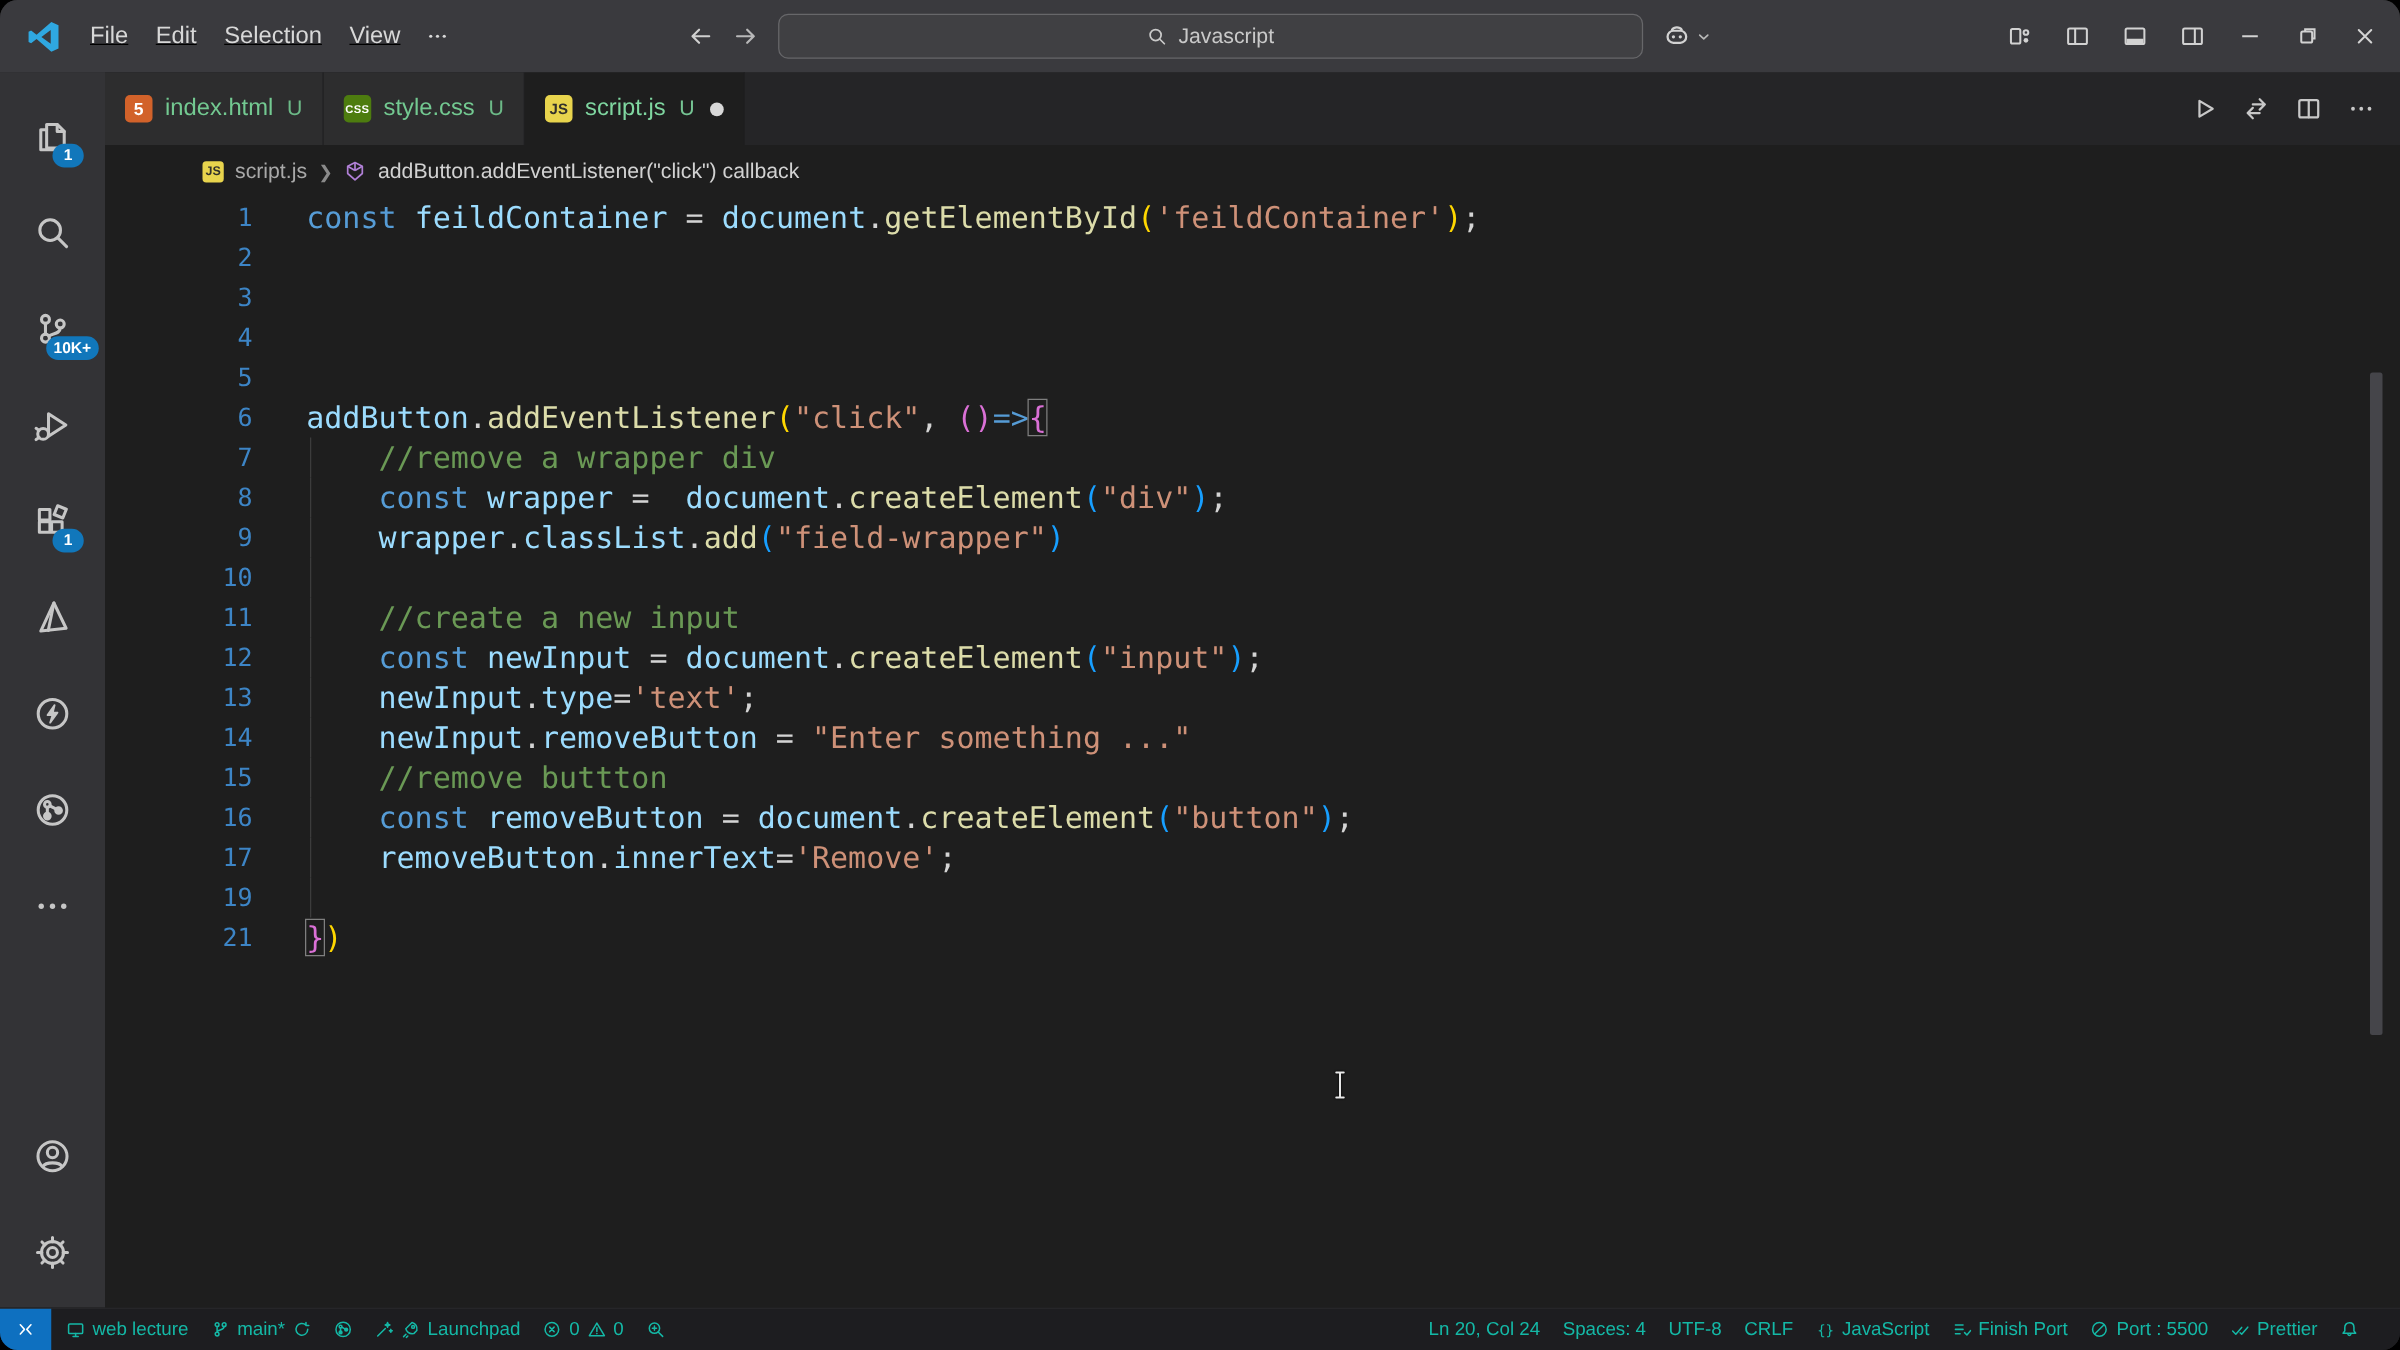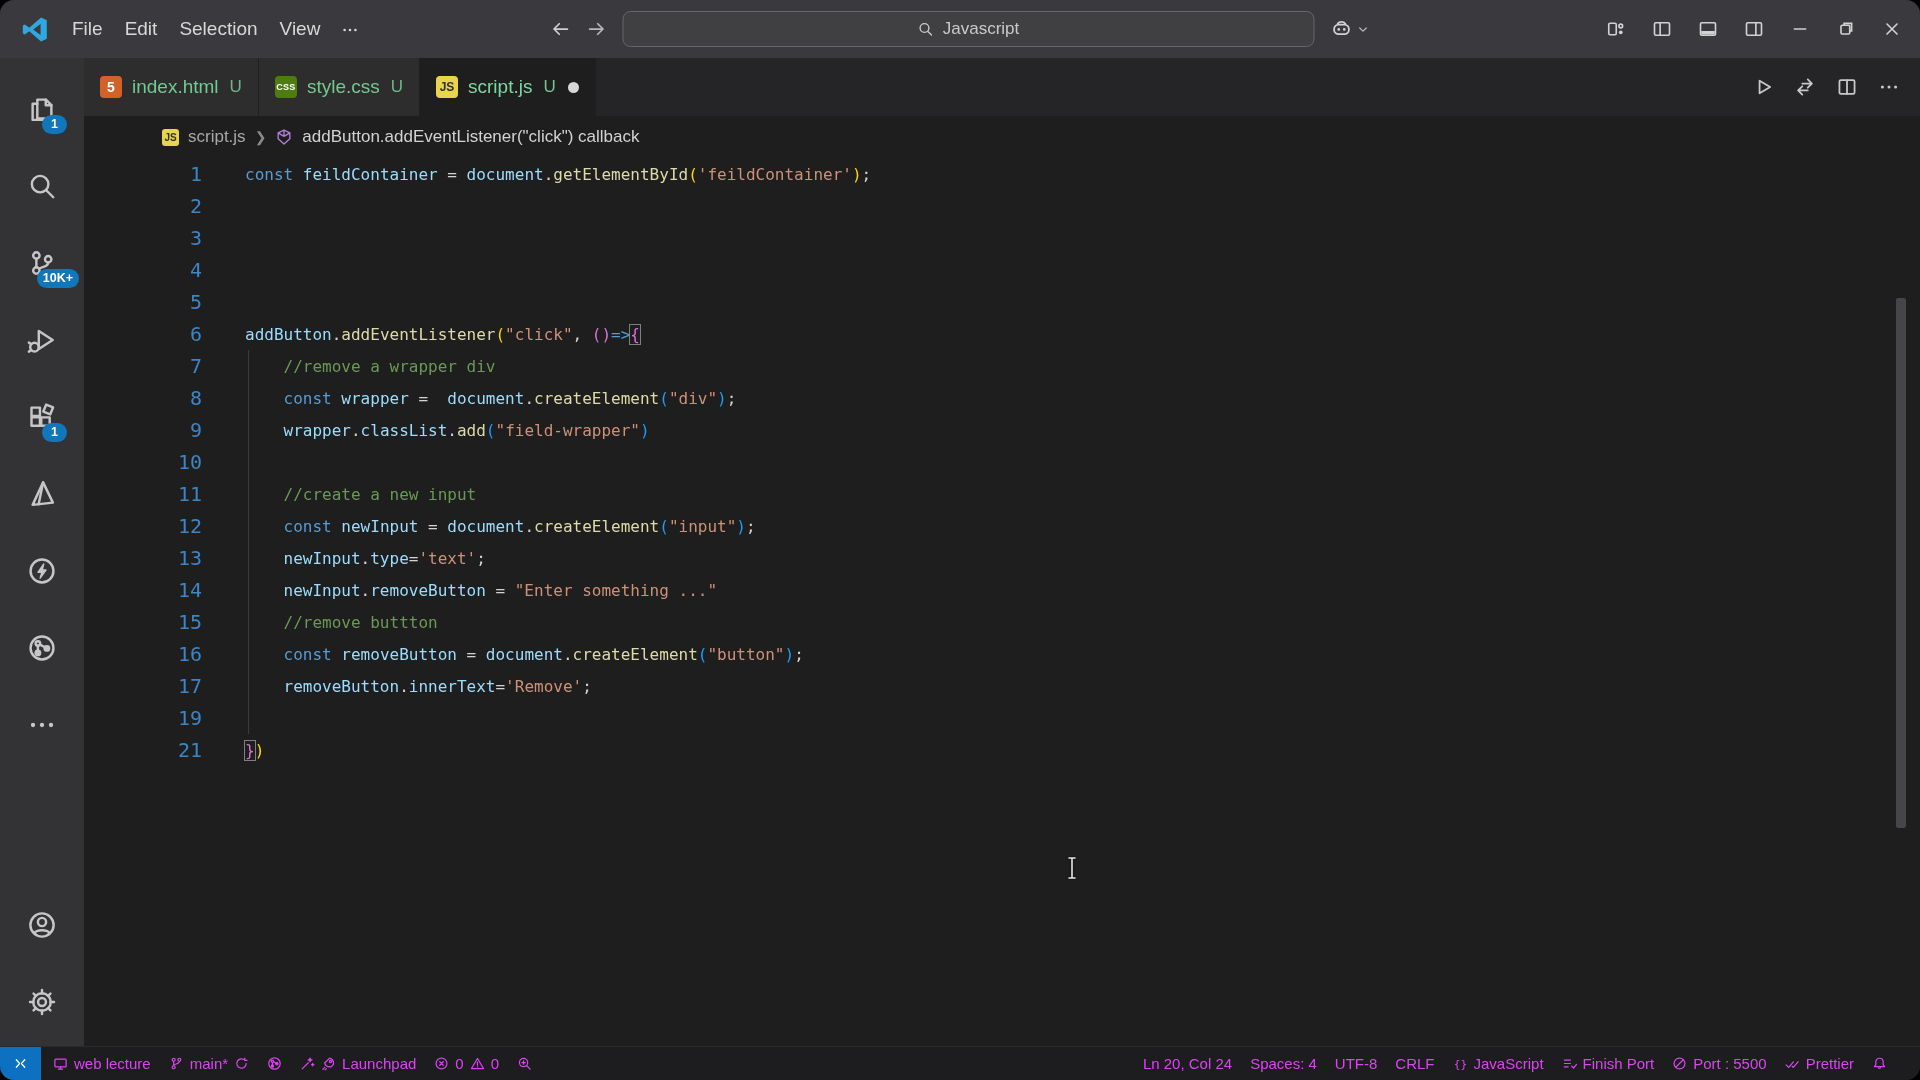--- a/index.html
+++ b/index.html
@@ -57,53 +57,53 @@
   .breadcrumb{flex:0 0 42px;background:#1e1e1e;display:flex;align-items:center;gap:9px;padding-left:78px;font-size:17px;color:#a8a8a8;}
   .bc-sep{color:#8a8a8a;font-size:14px;}
   .bc-symbol{color:#d2d2d2;}
   .purple{color:#B180D7;}
 
   
   .code-area{flex:1;position:relative;overflow:hidden;background:#1e1e1e;
     font-family:"DejaVu Sans Mono","Liberation Mono",monospace;}
   .row{display:flex;height:32px;align-items:center;position:relative;}
   .ln{flex:0 0 118px;text-align:right;color:#3d85c6;font-size:20px;}
-  .lc{white-space:pre;font-size:16px;padding-left:43px;color:#d4d4d4;}
+  .lc{white-space:pre;font-size:24px;padding-left:43px;color:#d4d4d4;}
   .row.cur{box-shadow:inset 0 1px 0 #3f3f42, inset 0 -1px 0 #3f3f42;}
   .row.guided::before{content:"";position:absolute;left:164px;top:0;bottom:0;border-left:1px solid #3c3c3c;}
   .tk.kw{color:#569CD6;} .tk.var{color:#9CDCFE;} .tk.fn{color:#DCDCAA;} .tk.str{color:#CE9178;}
   .tk.com{color:#6A9955;} .tk.pln{color:#D4D4D4;} .tk.op{color:#D4D4D4;}
   .tk.b1{color:#FFD700;} .tk.b2{color:#DA70D6;} .tk.b3{color:#179FFF;}
   .tk.boxed{outline:1px solid #7f7f7f;outline-offset:0;}
   .caret{display:inline-block;width:2.5px;height:26px;background:#e2e2e2;vertical-align:middle;margin-left:2px;}
   .scroll-thumb{position:absolute;right:14px;top:140px;width:10px;height:530px;background:#45454a;border-radius:2px;}
   .mouse-ibeam{position:absolute;left:976px;top:698px;color:#e8e8e8;font-size:24px;
     filter:drop-shadow(0 0 1px #000);}
 
   
   .statusbar{flex:0 0 33px;background:#1d1d20;display:flex;align-items:stretch;justify-content:space-between;
-    font-size:15px;color:#d946ef;border-top:1px solid #2a2a2d;}
+    font-size:15px;color:#14b8a6;border-top:1px solid #2a2a2d;}
   .st-left,.st-right{display:flex;align-items:stretch;}
   .st-right{padding-right:24px;}
   .st-item{display:flex;align-items:center;gap:6px;padding:0 9px;}
   .st-item .ic{font-size:15px;}
   .st-item.remote{background:#0e70c0;color:#fff;padding:0 13px;margin-right:3px;}
 </style>
 </head>
 <body>
 
 <div class="window">
 
   <div class="titlebar">
     <span class="ic vscode-logo">
       <svg viewBox="0 0 16 16">
           <path fill="#2FA8E1" d="M11.3.9 4.3 7 1.7 5l-1.2.6v4.8L1.7 11l2.6-2 7 6.1 3.4-1.6V2.5L11.3.9zM11 4.7v6.6L6.6 8 11 4.7z"></path>
         </svg>
     </span>
-    <div class="menubar" style="display:flex;align-items:center;">
+    <div class="menubar" style="display:flex;align-items:center;text-decoration:underline;">
         <div class="menu-item">File</div>
         <div class="menu-item">Edit</div>
         <div class="menu-item">Selection</div>
         <div class="menu-item">View</div>
         <div class="menu-more"><svg style="width:18px;height:18px;vertical-align:middle" viewBox="0 0 16 16" fill="none" stroke="currentColor" stroke-width="1.3" stroke-linecap="round" stroke-linejoin="round">
             <circle cx="3.2" cy="8" r="1.15" fill="currentColor" stroke="none"></circle>
             <circle cx="8" cy="8" r="1.15" fill="currentColor" stroke="none"></circle>
             <circle cx="12.8" cy="8" r="1.15" fill="currentColor" stroke="none"></circle>
           </svg></div>
       </div>

